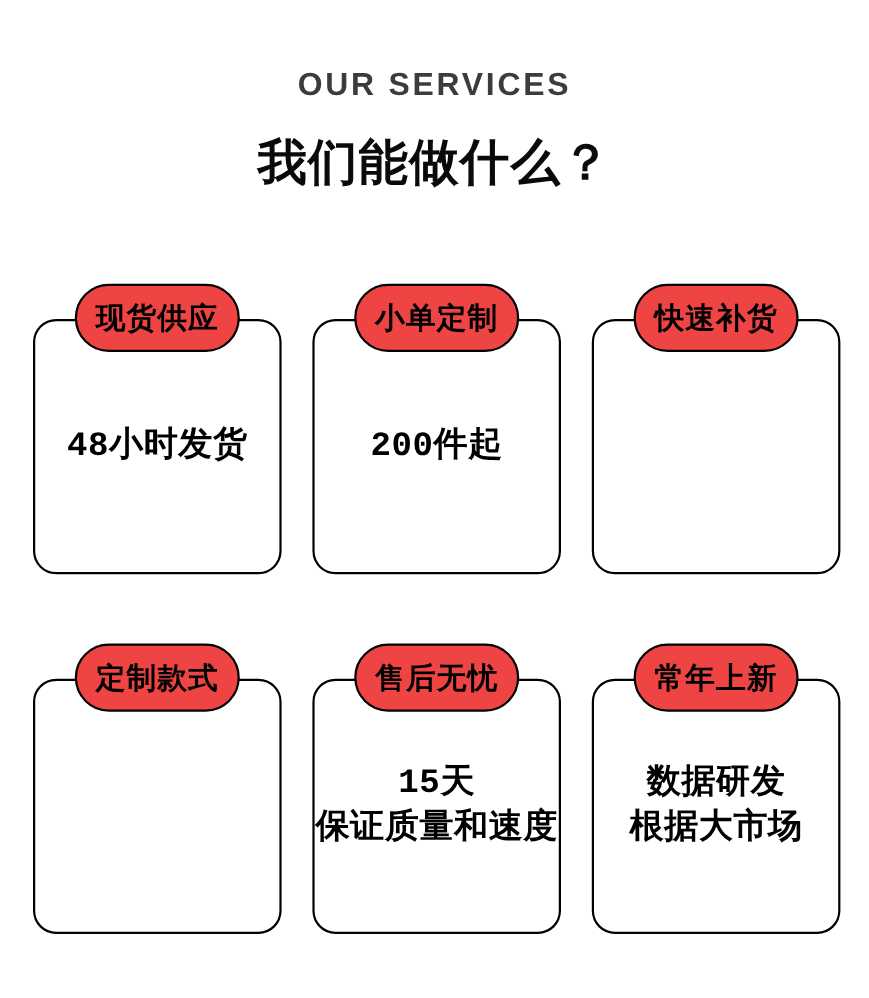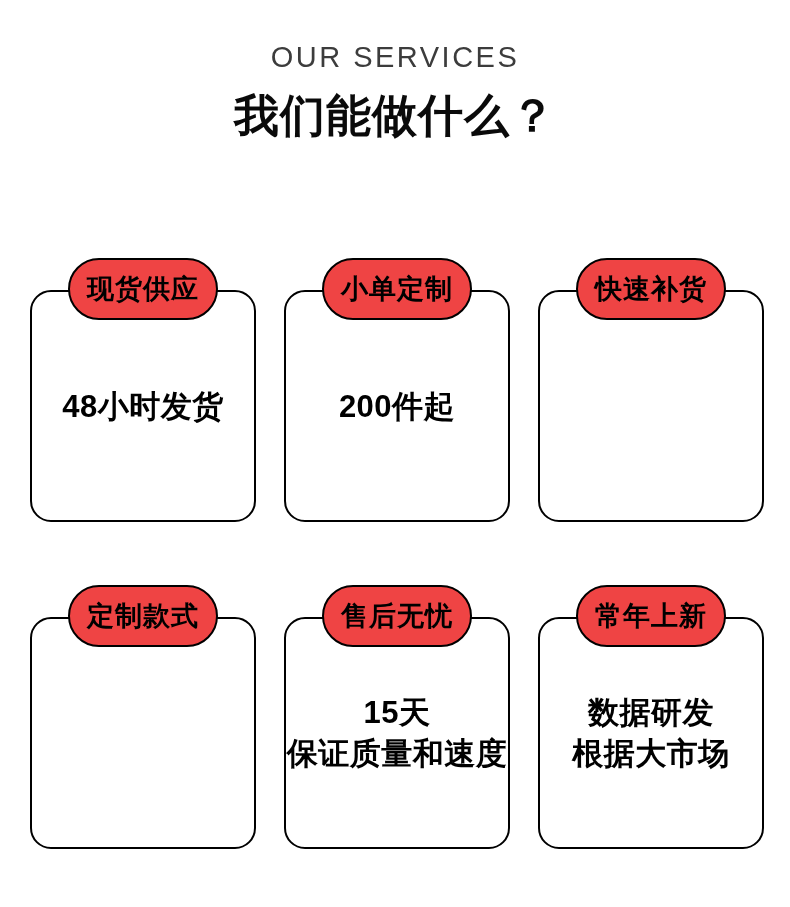--- a/index.html
+++ b/index.html
@@ -20,30 +20,30 @@
   
   .header {
     position: absolute;
     top: 0;
     left: 0;
     width: 790px;
     text-align: center;
   }
   .eyebrow {
     margin: 0;
-    padding-top: 40px;
+    padding-top: 60px;
     font-size: 29px;
-    font-weight: 400;
+    font-weight: 700;
     letter-spacing: 2.5px;
     color: #3c3c3c;
     line-height: 34px;
     white-space: nowrap;
   }
   .headline {
-    margin: 4px;
+    margin: 16px;
     padding-top: 11px;
     font-size: 45px;
     font-weight: 700;
     letter-spacing: 1px;
     color: #0a0a0a;
     line-height: 54px;
     white-space: nowrap;
   }
 
   
@@ -108,20 +108,21 @@
     position: absolute;
     left: 0;
     top: 32px;
     width: 226px;
     height: 232px;
     display: flex;
     flex-direction: column;
     align-items: center;
     justify-content: center;
     z-index: 1;
+    font-family: Liberation Mono, monospace;
   }
   .card-body-line {
     font-size: 31px;
     font-weight: 700;
     letter-spacing: 0.5px;
     line-height: 41px;
     white-space: nowrap;
     color: #000000;
     text-align: center;
   }

